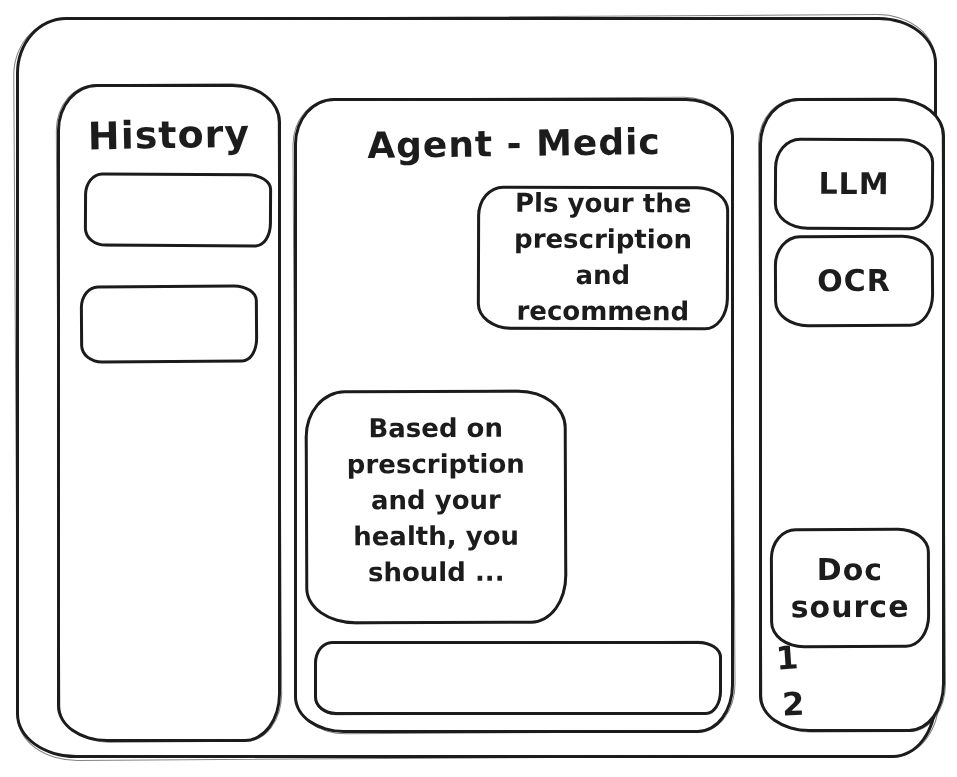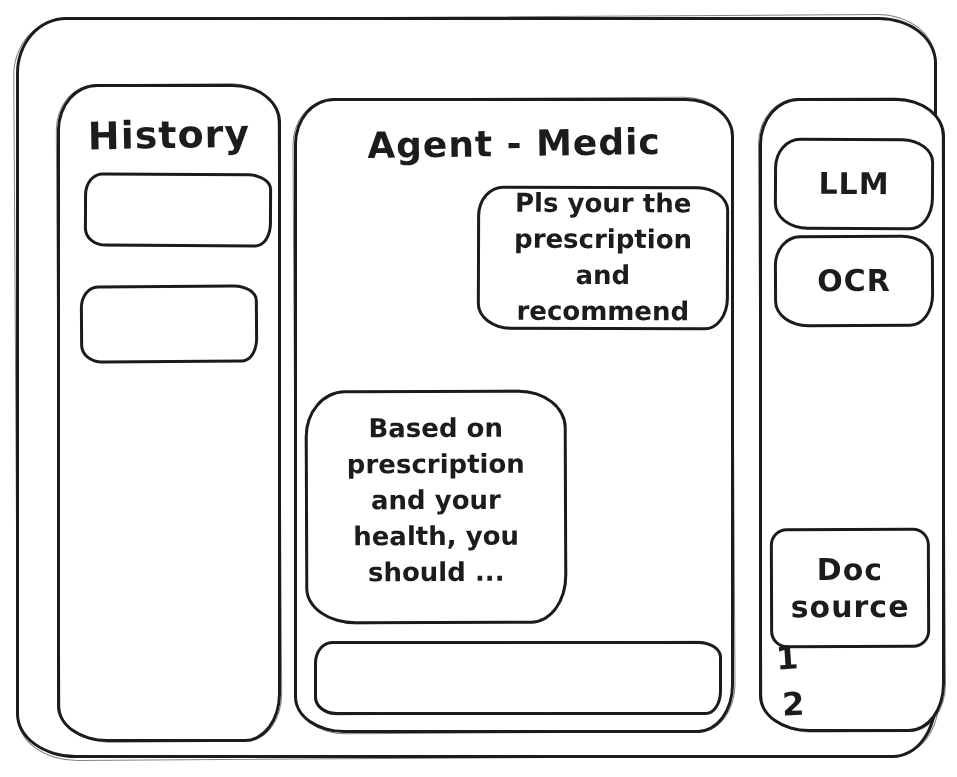--- a/index.html
+++ b/index.html
@@ -78,21 +78,21 @@
   #right-sidebar { left: 740px; top: 78px; width: 186px; height: 634px; }
   .tool-button {
     display: flex; align-items: center; justify-content: center;
     font-weight: bold; font-size: 30px; letter-spacing: 1px;
     text-align: center; cursor: pointer; line-height: 1.25;
   }
   #llm-button        { left: 12px; top: 37px;  width: 160px; height: 92px;  transform: rotate(0.3deg); }
   #ocr-button        { left: 12px; top: 134px; width: 160px; height: 92px;  transform: rotate(-0.3deg); }
   #params-button     { left: 5px;  top: 320px; width: 165px; height: 74px;  font-size: 28px; transform: rotate(0.2deg); }
   #doc-source-button { left: 8px;  top: 427px; width: 160px; height: 120px; font-size: 30px;
-                       flex-direction: column; transform: rotate(-0.2deg); border-radius: 17px; }
+                       flex-direction: column; transform: rotate(-0.2deg); }
   .doc-number {
     position: absolute;
     font-weight: bold; font-size: 32px;
     cursor: pointer;
   }
   #doc-number-1 { left: 14px; top: 538px; transform: rotate(-4deg); }
   #doc-number-2 { left: 20px; top: 584px; transform: rotate(-2deg); }
 </style>
 </head>
 <body>

